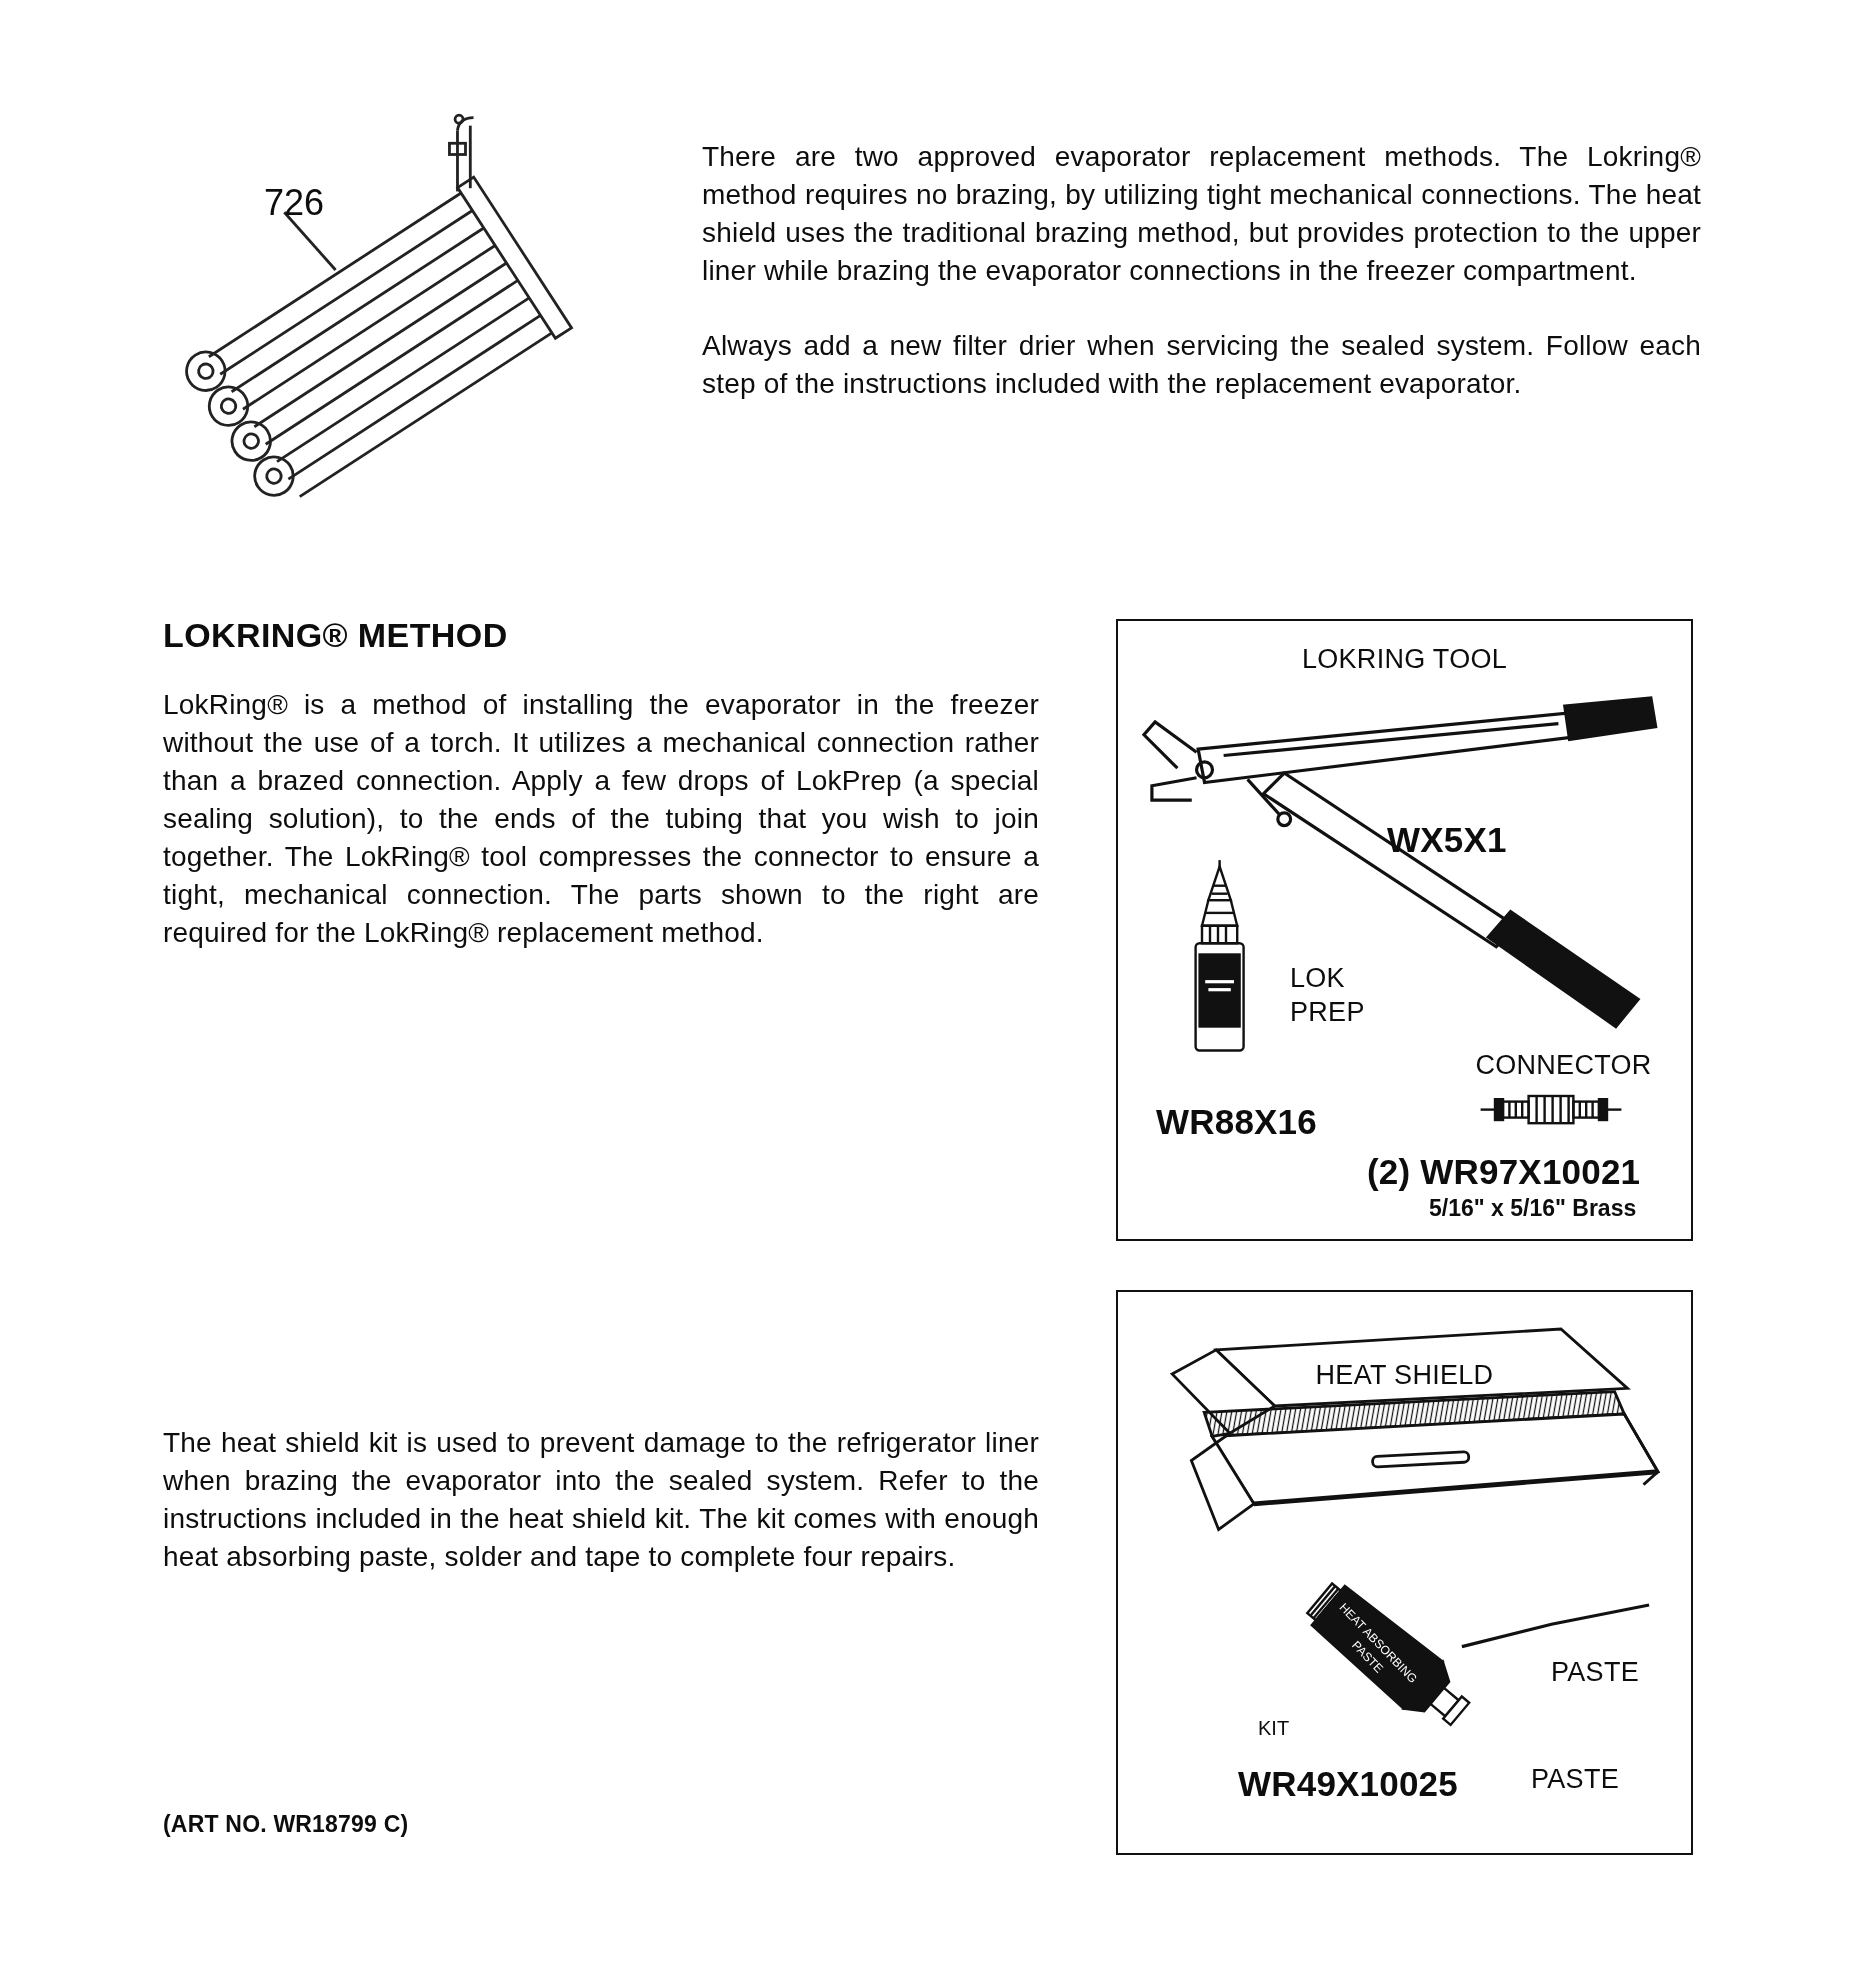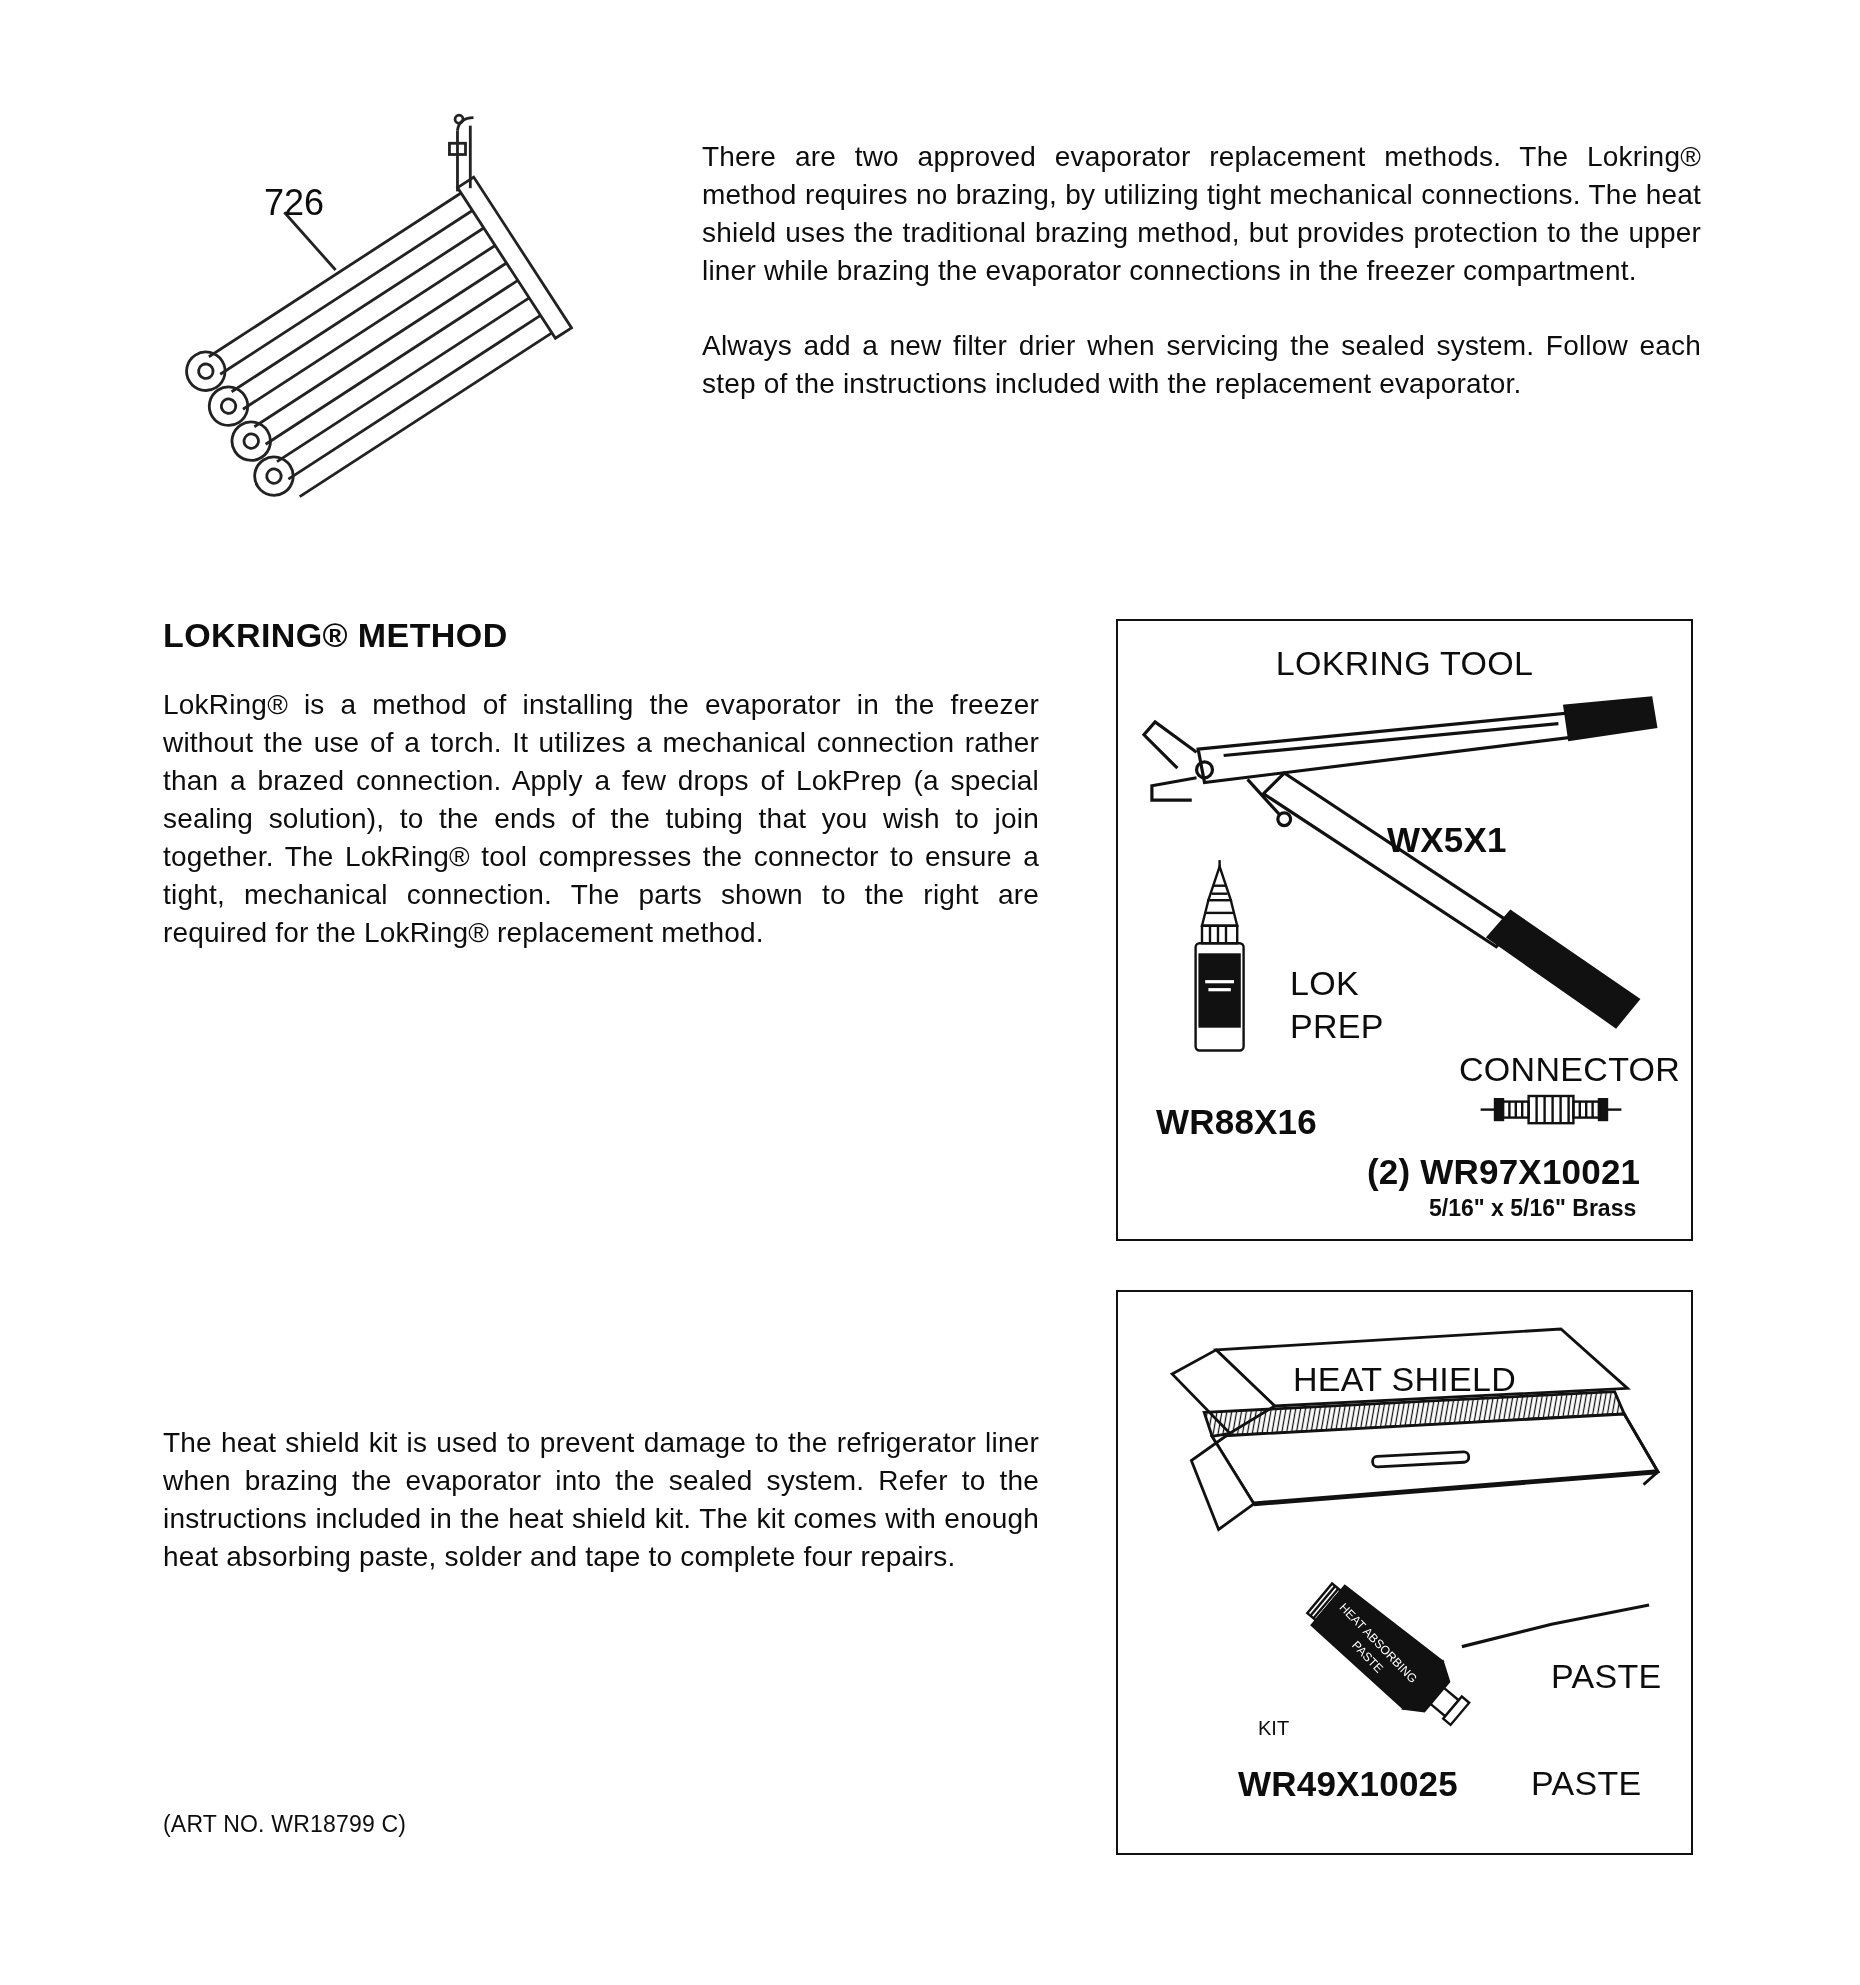--- a/index.html
+++ b/index.html
@@ -4,24 +4,24 @@
 <style>
   html,body{margin:0;padding:0;background:#ffffff;}
   .page{
     position:relative;width:1861px;height:1985px;background:#ffffff;
     font-family:"Liberation Sans", sans-serif;color:#0d0d0d;overflow:hidden;
   }
   .abs{position:absolute;}
   .para{font-size:28px;line-height:1.36;text-align:justify;letter-spacing:0.2px;margin:0 8px 37px 0;}
   .heading{font-size:34px;font-weight:700;text-align:left;letter-spacing:0.4px;}
   .part-number{font-size:35px;font-weight:700;letter-spacing:0.2px;}
-  .small-label{font-size:34px;letter-spacing:0.3px;}
+  .small-label{font-size:27px;letter-spacing:0.3px;}
   .spec{font-size:23px;font-weight:700;}
   .box{position:absolute;border:2.4px solid #111;background:#fff;}
-  .art-no{font-size:23px;font-weight:400;letter-spacing:0.2px;}
+  .art-no{font-size:23px;font-weight:700;letter-spacing:0.2px;}
   .evap-num{font-size:36px;}
   svg{display:block;}
   .centered{width:100%;text-align:center;}
 </style>
 </head>
 <body>
 
 <div class="page">
 
   <div class="abs" style="left:164px;top:108px;width:437px;height:437px;">

